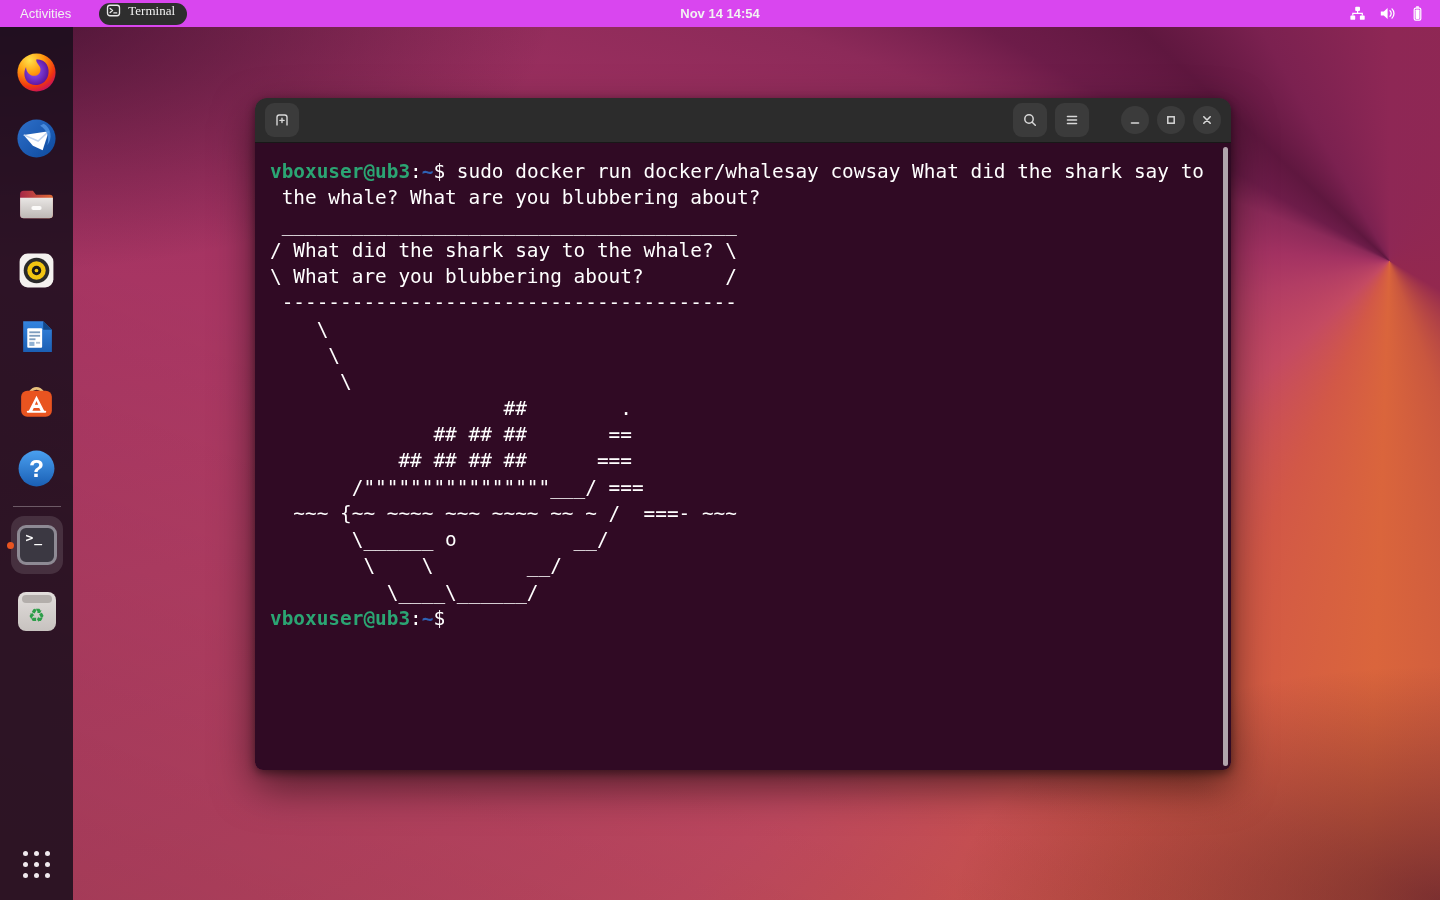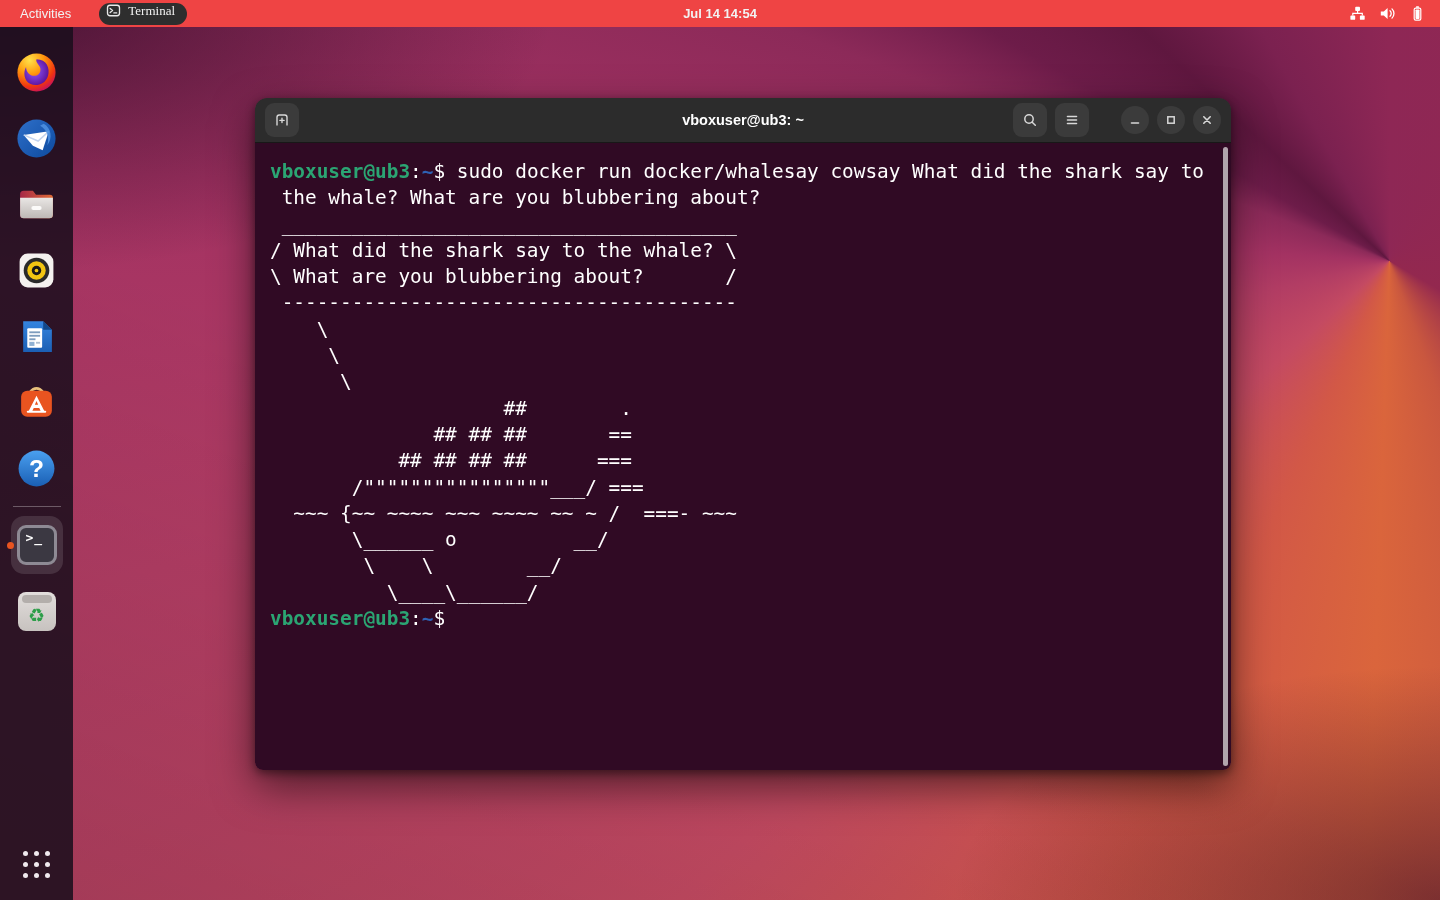--- a/index.html
+++ b/index.html
@@ -16,21 +16,21 @@
       radial-gradient(65% 50% at 100% 100%, rgba(52,8,38,.55) 0%, rgba(52,8,38,0) 52%),
       linear-gradient(24deg, rgba(0,0,0,.12) 0%, rgba(0,0,0,0) 45%),
       conic-gradient(from 0deg at 96.5% 29%,
         #8e2755 0deg, #93284f 120deg, #c9573f 160deg, #da653c 182deg,
         #d25847 204deg, #c44a62 228deg, #b23d64 256deg, #a33262 274deg,
         #8c2a59 291deg, #6d1c49 300deg, #5f173f 313deg, #7b2150 331deg,
         #8e2755 360deg);
   }
   
   .topbar{
-    position:absolute;top:0;left:0;right:0;height:27px;background:#ef4444;
+    position:absolute;top:0;left:0;right:0;height:27px;background:#d946ef;
     display:flex;align-items:center;color:#f2f2f2;font-size:13px;z-index:50;
   }
   .activities{padding:0 20px;height:100%;display:flex;align-items:center;cursor:default;}
   .app-pill{
     display:flex;align-items:flex-start;gap:7px;background:#2e2e2e;border-radius:12px;
     height:22px;padding:0 12px 0 7px;margin-left:8px;font-family:Liberation Serif, serif;
   }
   .pill-ico{width:15px;height:15px;display:block;}
   .clock{position:absolute;left:0;right:0;text-align:center;font-weight:600;pointer-events:none;}
   .status{position:absolute;right:14px;top:0;height:27px;display:flex;align-items:center;gap:13px;}
@@ -106,21 +106,21 @@
     <span>Activities</span>
   </div>
   <div class="app-pill">
     <svg class="pill-ico" viewBox="0 0 16 16">
       <rect x="1.6" y="2.4" width="12.8" height="11.2" rx="2.6" fill="none" stroke="#e8e8e8" stroke-width="1.4"></rect>
       <path d="M4.4 5.8 L7 8 L4.4 10.2 M8.4 10.6 H11.4" stroke="#e8e8e8" stroke-width="1.4" fill="none" stroke-linecap="round" stroke-linejoin="round"></path>
     </svg>
     <span>Terminal</span>
   </div>
   <div class="clock">
-    <span>Jul 14  14:54</span>
+    <span>Nov 14  14:54</span>
   </div>
   <div class="status">
     <svg viewBox="0 0 17 17">
       <rect x="6.2" y="1.8" width="4.8" height="4.2" rx="0.9" fill="#fff"></rect>
       <rect x="1.4" y="10.6" width="4.8" height="4.2" rx="0.9" fill="#fff"></rect>
       <rect x="10.9" y="10.6" width="4.8" height="4.2" rx="0.9" fill="#fff"></rect>
       <path d="M8.6 6 V8.4 M3.8 10.6 V8.4 H13.3 V10.6" stroke="#fff" stroke-width="1.2" fill="none"></path>
     </svg>
     <svg viewBox="0 0 17 17">
       <path d="M1.8 6.4 H4.8 L8.6 3 V14 L4.8 10.6 H1.8 Z" fill="#fff"></path>
@@ -272,21 +272,20 @@
 </div>
 
 <div class="window">
   <div class="hdr">
     <button class="sq-btn">
       <svg viewBox="0 0 16 16">
         <path d="M3 13.5 V5.2 Q3 3 5.2 3 H10.8 Q13 3 13 5.2 V13.5" fill="none" stroke="#d8d8d8" stroke-width="1.4"></path>
         <path d="M8 6.3 V10.5 M5.9 8.4 H10.1" stroke="#d8d8d8" stroke-width="1.4" stroke-linecap="round"></path>
       </svg>
     </button>
-    <div class="hdr-title">vboxuser@ub3: ~</div>
     <div class="hdr-right">
       <button class="sq-btn">
         <svg viewBox="0 0 16 16">
           <circle cx="7" cy="7" r="4.2" fill="none" stroke="#d8d8d8" stroke-width="1.5"></circle>
           <path d="M10.2 10.2 L13.3 13.3" stroke="#d8d8d8" stroke-width="1.5" stroke-linecap="round"></path>
         </svg>
       </button>
       <button class="sq-btn">
         <svg viewBox="0 0 16 16">
           <path d="M3.5 4.5 H12.5 M3.5 8 H12.5 M3.5 11.5 H12.5" stroke="#d8d8d8" stroke-width="1.6" stroke-linecap="round"></path>

